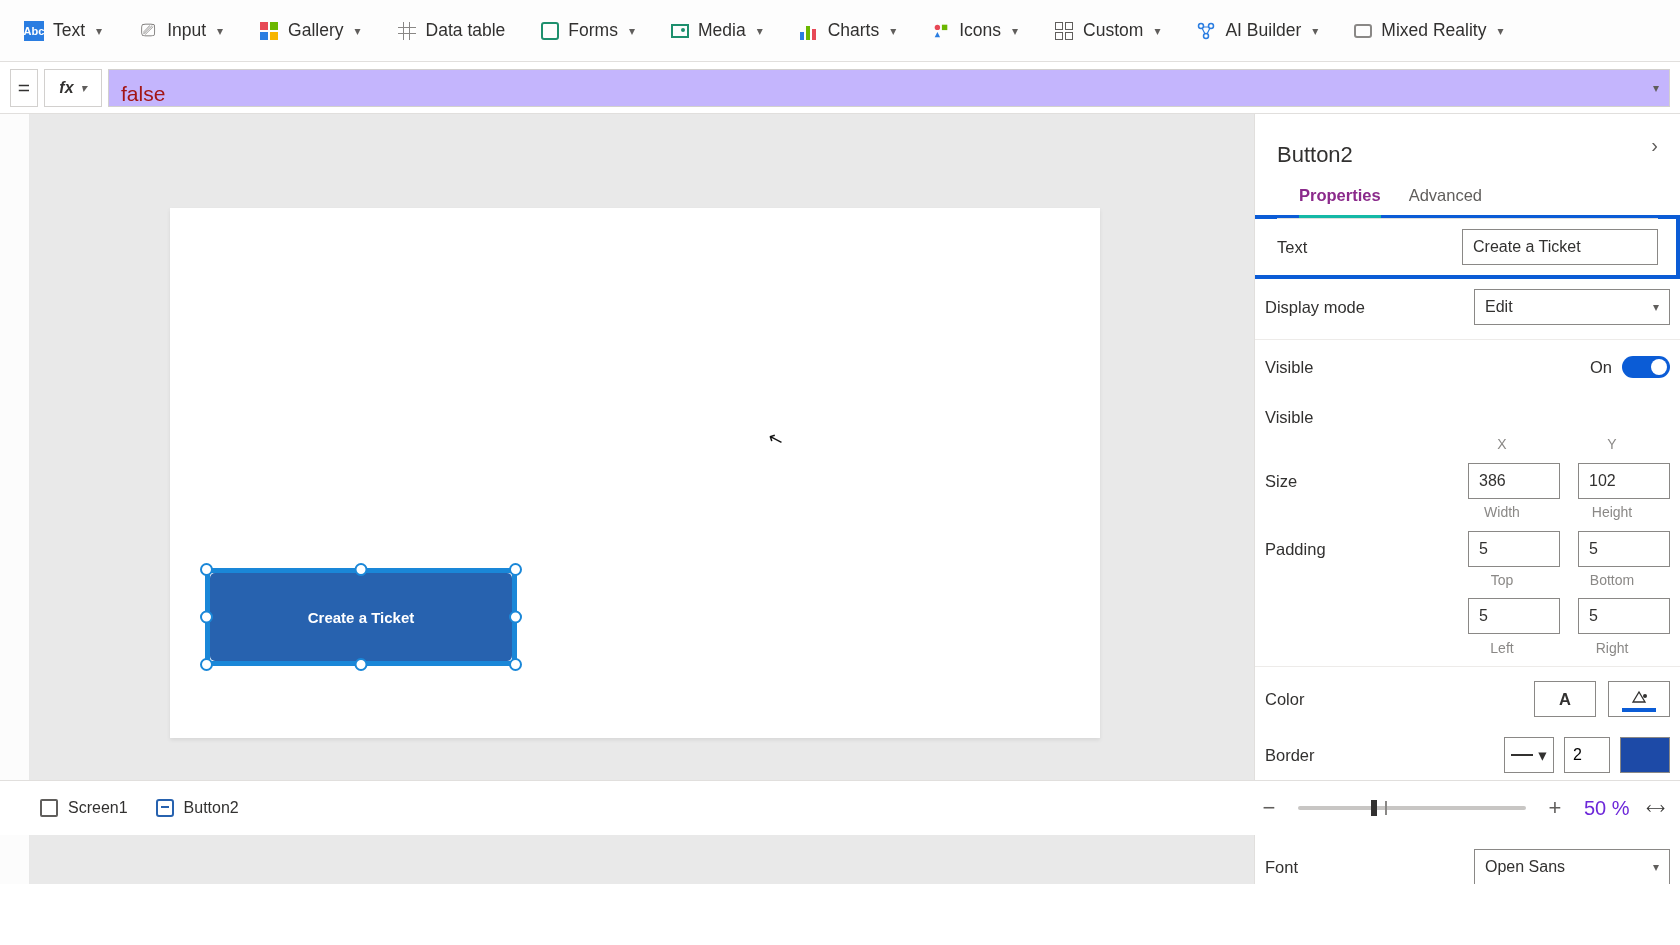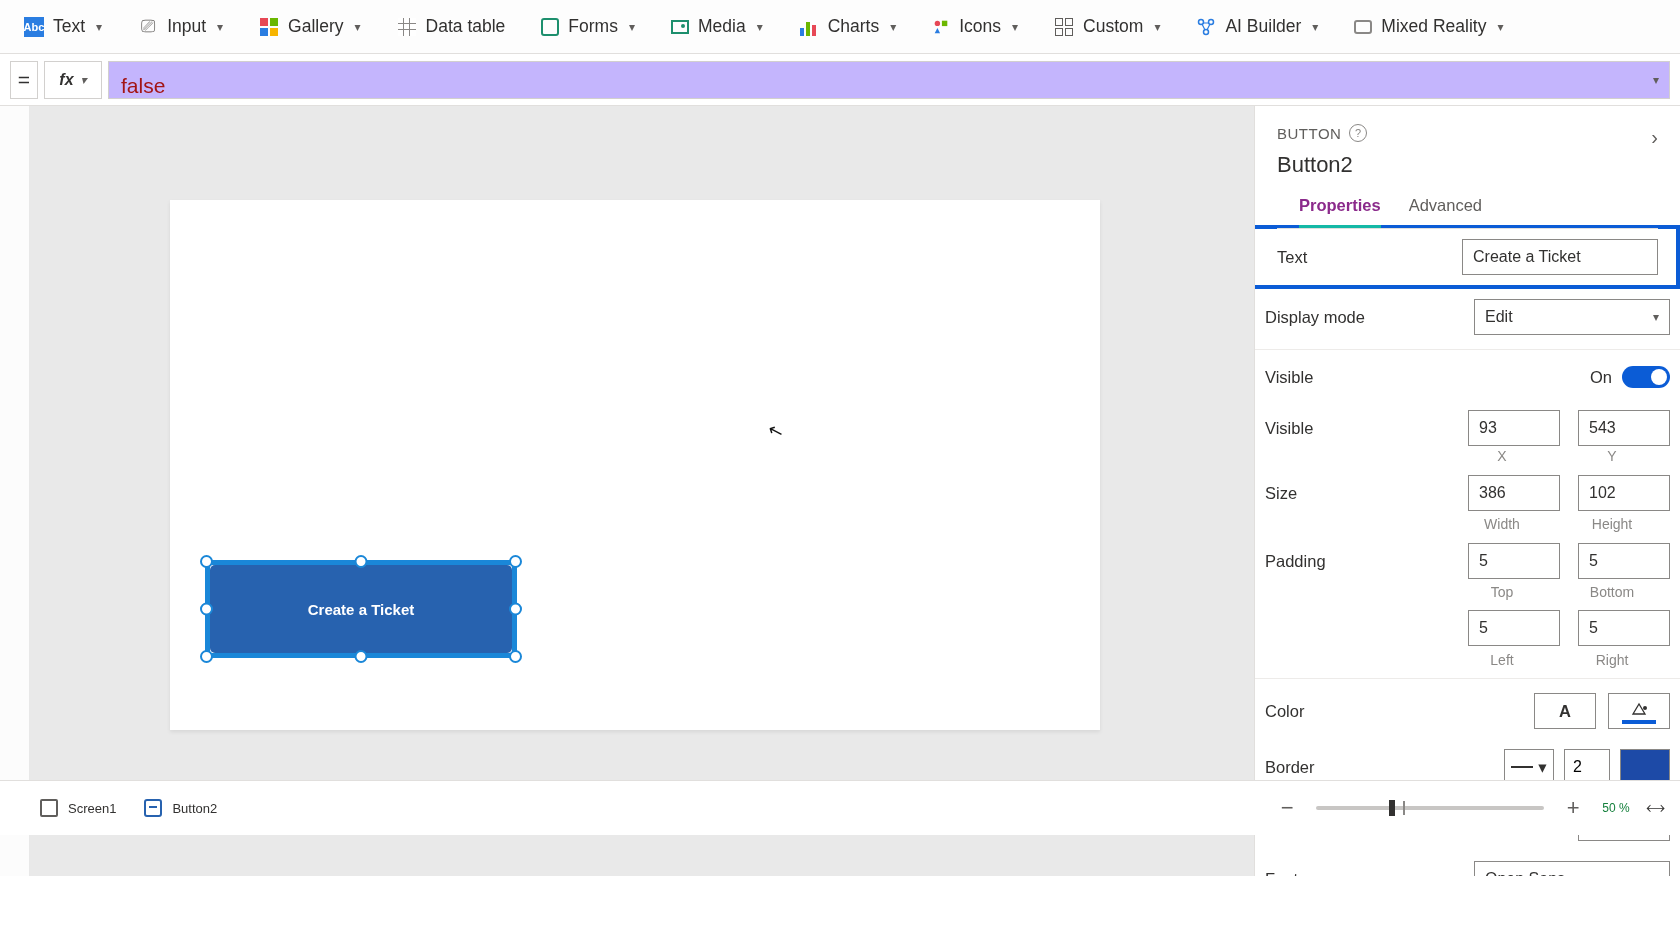--- a/index.html
+++ b/index.html
@@ -1,20 +1,20 @@
 <!DOCTYPE html>
 <html><head>
 <meta charset="utf-8">
 <style>
 * { box-sizing: border-box; margin: 0; padding: 0; font-family: "Segoe UI", Arial, sans-serif; }
 body { background: #fff; width: 1680px; height: 945px; overflow: hidden; position: relative; }
 
 
 .toolbar {
-  display: flex; align-items: center; height: 54px;
+  display: flex; align-items: center; height: 62px;
   border-bottom: 1px solid #e1dfdd; padding: 0 6px;
   background: #fdfdfd;
 }
 .toolbar-item {
   display: flex; align-items: center; gap: 9px;
   padding: 0 18px; height: 100%; font-size: 17.5px; color: #323130; cursor: pointer;
 }
 .toolbar-icon { width: 20px; height: 20px; display: inline-flex; align-items: center; justify-content: center; }
 .chev { font-size: 12px; color: #605e5c; margin-left: 2px; }
 
@@ -115,35 +115,35 @@
 .border-color { width:50px; height:36px; border:1.2px solid #8a8886; background:#1d4aa7; }
 
 .divider { height:1px; background:#edebe9; margin:4px 0; }
 
 
 .bottom-bar {
   position:absolute; left:0; bottom:110px; right:0; height:55px;
   border-top:1px solid #e1dfdd; background:#fff;
   display:flex; align-items:center; padding:0 18px 0 40px; gap:28px;
 }
-.crumb { display:flex; align-items:center; gap:10px; font-size:13px; color:#323130; }
+.crumb { display:flex; align-items:center; gap:10px; font-size:16px; color:#323130; }
 .crumb-icon { width:18px; height:18px; display:inline-block; }
 .crumb-screen .crumb-icon { border:2px solid #605e5c; border-radius:2px; }
 .crumb-button .crumb-icon {
   border:2px solid #2762af; border-radius:3px; position:relative;
 }
 .crumb-button .crumb-icon::after{
   content:""; position:absolute; left:3px; right:3px; top:5px; height:2px; background:#2762af;
 }
 .zoom-group { margin-left:auto; display:flex; align-items:center; gap:18px; }
 .zoom-btn { font-size:22px; color:#605e5c; cursor:pointer; width:22px; text-align:center; }
 .zoom-slider { width:228px; height:4px; background:#c8c6c4; position:relative; border-radius:2px; }
 .zoom-tick { position:absolute; top:-5px; width:2px; height:14px; background:#8a8886; left:38%; }
 .zoom-thumb { position:absolute; top:-6px; left:32%; width:6px; height:16px; background:#323130; }
-.zoom-label { font-size:12px; color:#15803d; }
+.zoom-label { font-size:20px; color:#6d28d9; }
 .fit-icon { font-size:18px; color:#323130; cursor:pointer; transform:rotate(45deg); }
 
 
 .ico-text{background:linear-gradient(#2a7de1,#2a7de1);border:1px solid #2a7de1;color:#fff;font-size:11px;font-weight:700}
 .ico-input{color:#605e5c;font-size:18px}
 .ico-gallery{display:grid;grid-template-columns:1fr 1fr;grid-template-rows:1fr 1fr;gap:2px;width:18px;height:18px}
 .ico-gallery span:nth-child(1){background:#e74856}.ico-gallery span:nth-child(2){background:#6bb700}.ico-gallery span:nth-child(3){background:#2a7de1}.ico-gallery span:nth-child(4){background:#f7b500}
 .ico-table{display:grid;grid-template-columns:repeat(3,1fr);grid-template-rows:repeat(3,1fr);gap:1px;width:18px;height:18px;background:#8a8886}
 .ico-table span{background:#fff}
 .ico-forms{width:18px;height:18px;border:2px solid #1d8f6d;border-radius:3px;position:relative}
@@ -290,24 +290,20 @@
         <div class="handle h-mr"></div>
         <div class="handle h-bl"></div>
         <div class="handle h-bm"></div>
         <div class="handle h-br"></div>
       </div>
     </div>
   </div>
 
   <div class="right-panel">
     <div class="rp-head">
-      <div class="rp-type">
-        <span>BUTTON</span>
-        <span class="rp-help">?</span>
-      </div>
       <div class="rp-arrow">›</div>
       <div class="rp-name">Button2</div>
       <div class="rp-tabs">
         <div class="rp-tab active">Properties</div>
         <div class="rp-tab">Advanced</div>
       </div>
     </div>
 
     <div class="prop-list">
 
@@ -331,24 +327,20 @@
         <div class="toggle">
           <span>On</span>
           <div class="toggle-pill">
               <div class="toggle-knob"></div>
             </div>
         </div>
       </div>
 
       <div class="prop-row" style="padding-bottom:2px">
         <div class="prop-label">Visible</div>
-        <div class="pair">
-          <input class="prop-input sm" value="93" style="">
-          <input class="prop-input sm" value="543" style="">
-        </div>
       </div>
       <div class="sub-labels">
         <span>X</span>
           <span>Y</span>
       </div>
 
       <div class="prop-row" style="padding-top:2px;padding-bottom:2px">
         <div class="prop-label">Size</div>
         <div class="pair">
           <input class="prop-input sm" value="386" style="">

